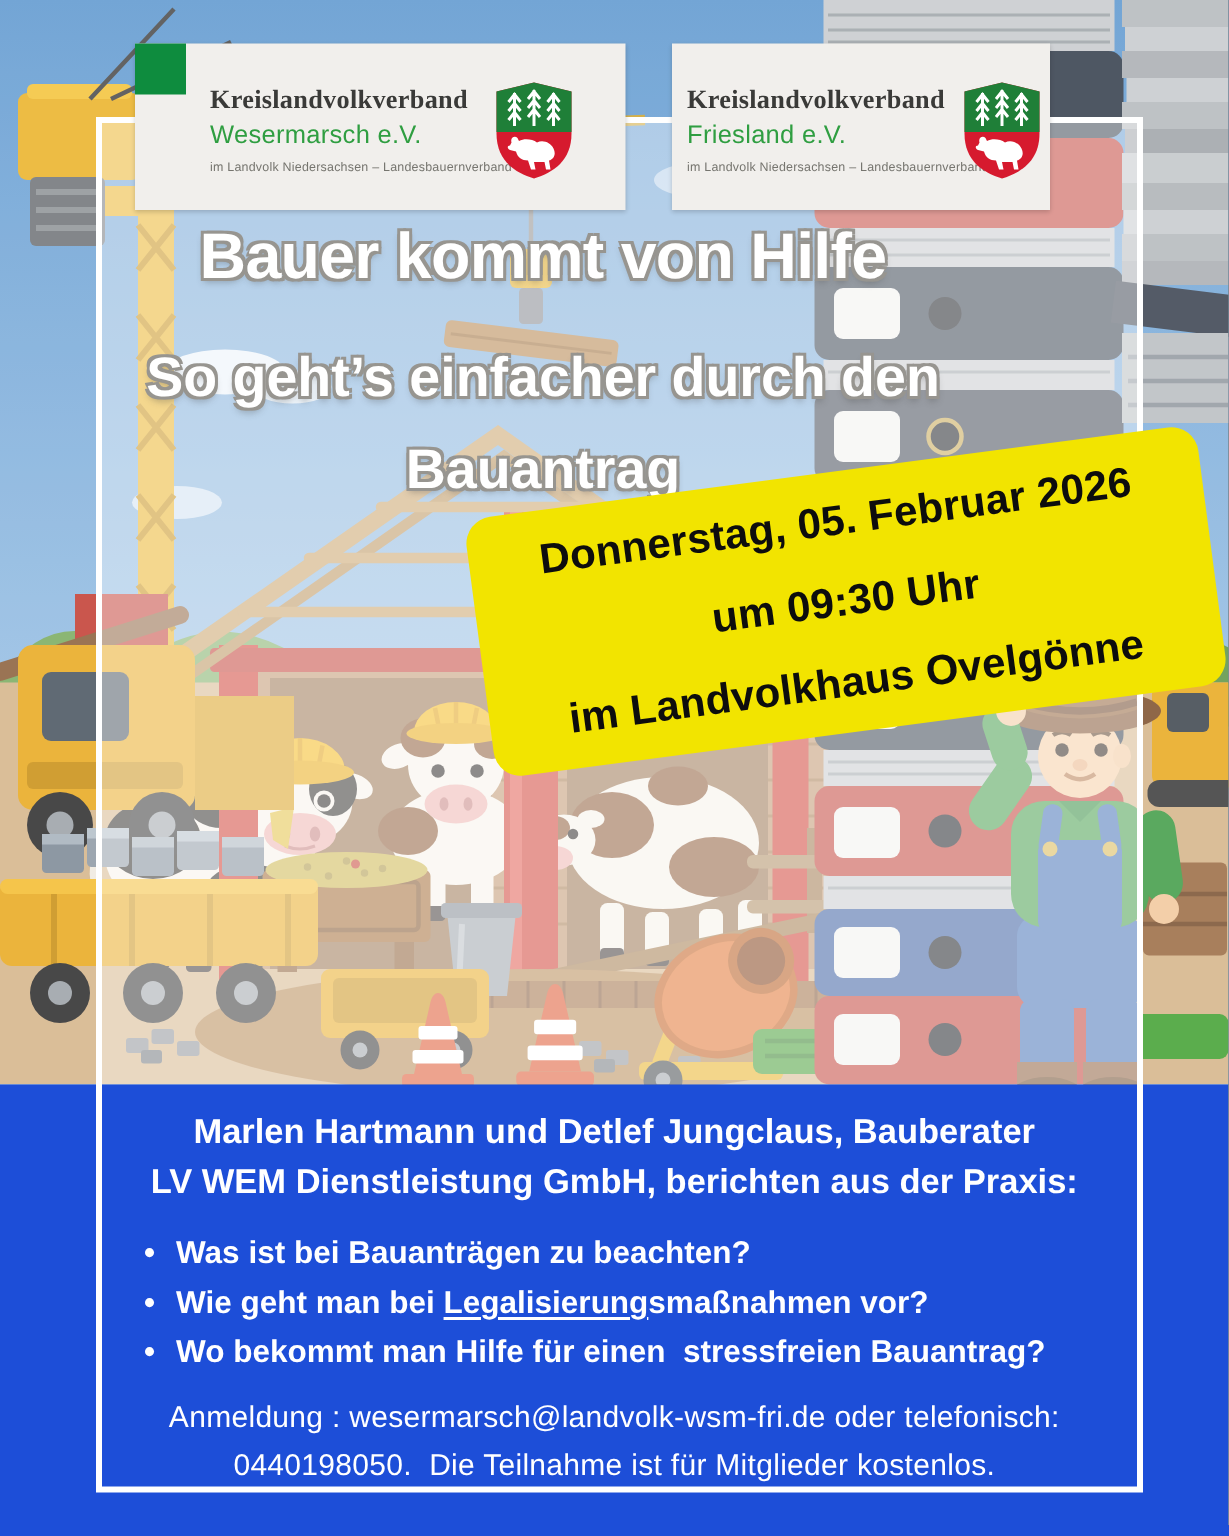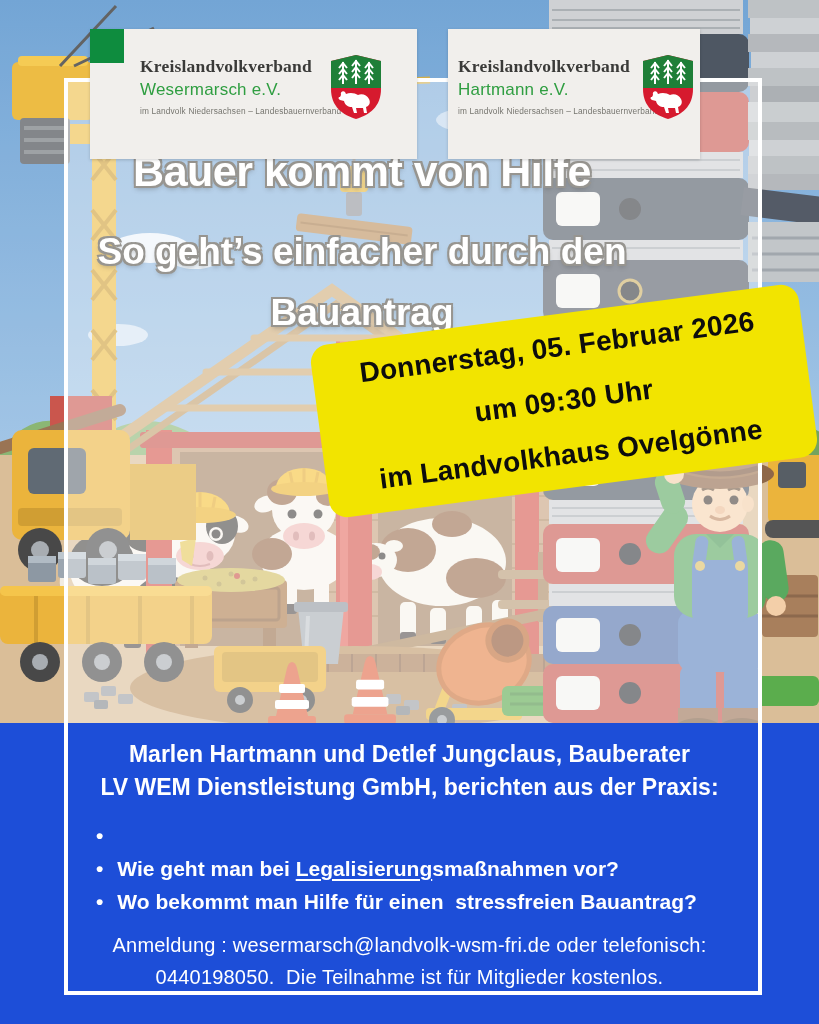--- a/index.html
+++ b/index.html
@@ -11,21 +11,21 @@
 
   
   .scene{position:absolute;left:0;top:0;z-index:1;}
   .haze{position:absolute;left:0;top:0;width:819px;height:723px;background:rgba(255,255,255,.14);z-index:2;}
   .wash{position:absolute;left:66px;top:80px;width:696px;height:643px;background:rgba(255,255,255,.40);z-index:2;}
 
   
   .frame{position:absolute;left:64px;top:78px;width:698px;height:917px;border:4px solid #ffffff;z-index:10;}
 
   
-  .banner{position:absolute;top:29px;height:130px;background:#f1efec;z-index:20;box-shadow:0 1px 3px rgba(0,0,0,.18);}
+  .banner{position:absolute;top:29px;height:111px;background:#f1efec;z-index:20;box-shadow:0 1px 3px rgba(0,0,0,.18);}
   .banner1{left:90px;width:327px;}
   .banner2{left:448px;width:252px;}
   .green-square{position:absolute;left:0;top:0;width:34px;height:34px;background:#0e8c3e;}
   .banner-text{position:absolute;top:29px;line-height:1;}
   .banner1 .banner-text{left:50px;}
   .banner2 .banner-text{left:10px;}
   .org-name{font-family:"Liberation Serif",serif;font-weight:700;font-size:17.5px;color:#3a3a38;letter-spacing:.2px;}
   .chapter-name{font-weight:400;font-size:17px;color:#2f9e41;margin-top:5px;letter-spacing:.2px;}
   .banner-tagline{font-size:8.3px;color:#76756f;margin-top:9px;letter-spacing:.15px;}
   .crest{position:absolute;top:24px;}
@@ -465,21 +465,21 @@
         <path d="M28 31 V7 M24 13 L28 8 L32 13 M24 19 L28 14 L32 19 M24 25 L28 20 L32 25"></path>
         <path d="M41 31 V9 M37 15 L41 10 L45 15 M37 21 L41 16 L45 21 M37 27 L41 22 L45 27"></path>
       </g>
       <path d="M13 42 C12 39 15 37 17 39 L18 41 C22 39 27 40 30 42 C34 40 39 42 41 46 C43 50 41 53 38 54 L39 60 L36 60 L35 55 L28 55 L29 60 L26 60 L24 54 C20 54 17 52 16 48 L12 47 C10 46 10 44 12 44 Z" fill="#ffffff"></path>
     </svg>
   </div>
 
   <div class="banner banner2">
     <div class="banner-text">
       <div class="org-name">Kreislandvolkverband</div>
-      <div class="chapter-name">Hartmann e.V.</div>
+      <div class="chapter-name">Friesland e.V.</div>
       <div class="banner-tagline">im Landvolk Niedersachsen – Landesbauernverband e.V.</div>
     </div>
     <svg class="crest" width="56" height="68" viewBox="0 0 56 68">
       <path d="M28 2 L53 8 V36 C53 54 41 62 28 66 C15 62 3 54 3 36 V8 Z" fill="#d61a2e"></path>
       <path d="M28 2 L53 8 V35 H3 V8 Z" fill="#1f7f38"></path>
       <g stroke="#ffffff" stroke-width="2" fill="none">
         <path d="M15 31 V9 M11 15 L15 10 L19 15 M11 21 L15 16 L19 21 M11 27 L15 22 L19 27"></path>
         <path d="M28 31 V7 M24 13 L28 8 L32 13 M24 19 L28 14 L32 19 M24 25 L28 20 L32 25"></path>
         <path d="M41 31 V9 M37 15 L41 10 L45 15 M37 21 L41 16 L45 21 M37 27 L41 22 L45 27"></path>
       </g>
@@ -500,20 +500,21 @@
   </div>
 
   <div class="info-panel">
     <div class="intro">
       <div>Marlen Hartmann und Detlef Jungclaus, Bauberater</div>
       <div>LV WEM Dienstleistung GmbH, berichten aus der Praxis:</div>
     </div>
     <div class="bullets">
       <div class="bullet-row">
         <span class="dot">•</span>
+        <span class="prewrap">Was ist bei Bauanträgen zu beachten?</span>
       </div>
       <div class="bullet-row">
         <span class="dot">•</span>
         <span><span class="prewrap">Wie geht man bei </span><span class="u prewrap">Legalisierung</span><span class="prewrap">smaßnahmen vor?</span></span>
       </div>
       <div class="bullet-row">
         <span class="dot">•</span>
         <span class="prewrap">Wo bekommt man Hilfe für einen  stressfreien Bauantrag?</span>
       </div>
     </div>

